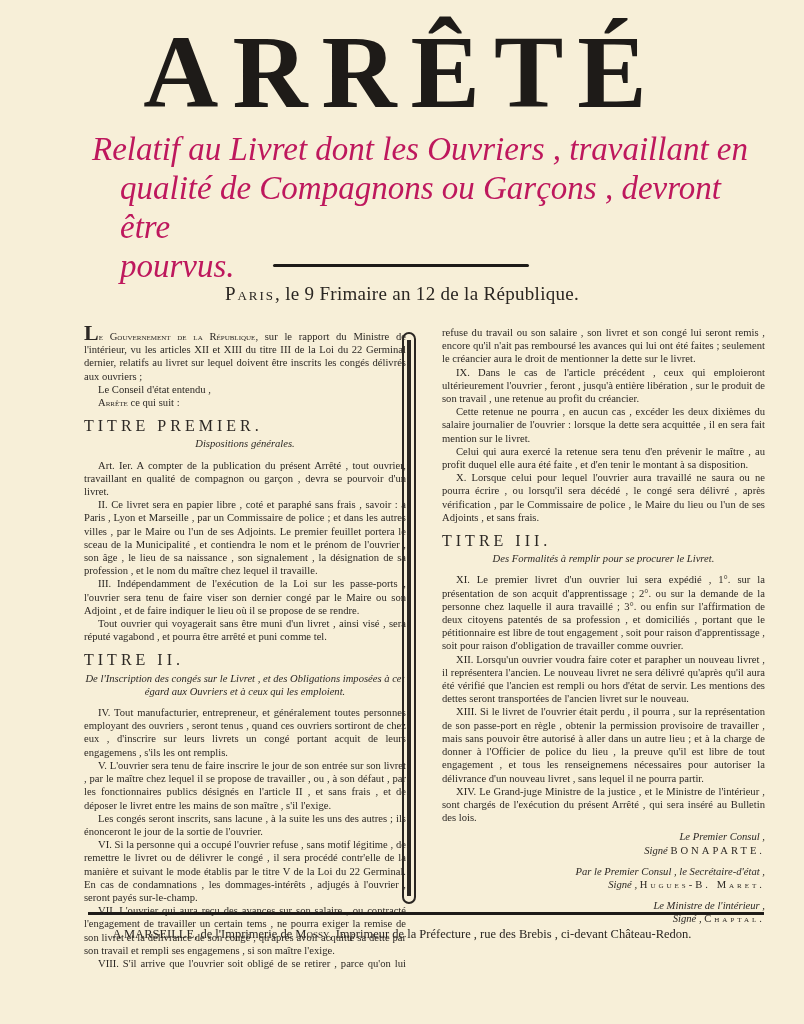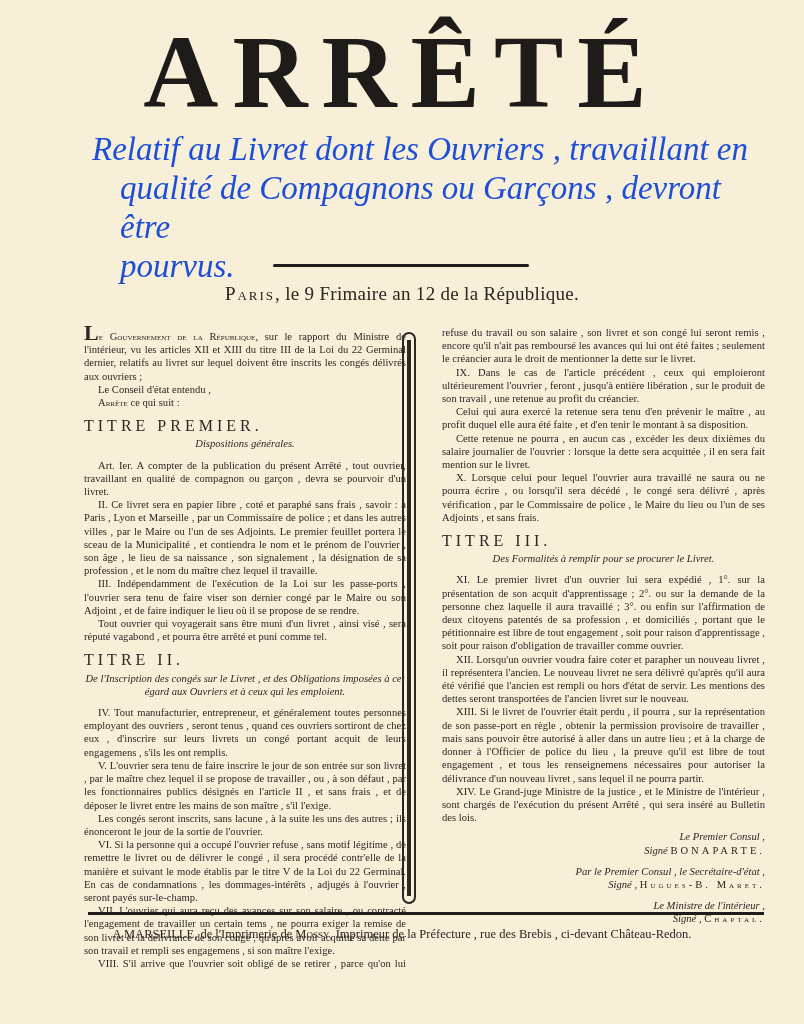--- a/index.html
+++ b/index.html
@@ -12,21 +12,21 @@
   }
   .page { position: absolute; left: 0; top: 0; width: 804px; height: 1024px; }
   .title {
     position: absolute; left: 0; width: 804px; top: 22px;
     text-align: center; font-size: 104px; letter-spacing: 14px;
     font-weight: bold; line-height: 100px; color: #1e1b18;
     transform: scaleY(1.0);
   }
   .subtitle {
     position: absolute; left: 92px; top: 130px; width: 680px;
-    font-style: italic; font-size: 33px; line-height: 39px; color: #1d4ed8;
+    font-style: italic; font-size: 33px; line-height: 39px; color: #be185d;
   }
   .subtitle .l2, .subtitle .l3 { padding-left: 28px; display: block; }
   .rule-top {
     position: absolute; left: 273px; top: 264px; width: 256px; height: 3px;
     background: #1e1b18; border-radius: 2px;
   }
   .dateline {
     position: absolute; left: 0; width: 804px; top: 283px; text-align: center;
     font-size: 19px; letter-spacing: 0.3px;
   }
@@ -111,22 +111,22 @@
     <p style="height:13px;overflow:hidden;">VIII. S'il arrive que l'ouvrier soit obligé de se retirer , parce qu'on lui refuse du travail ou son salaire , son livret et son congé lui seront remis , encore qu'il n'ait pas remboursé les avances qui lui ont été faites ; seulement le créancier aura le droit de mentionner la dette sur le livret.</p>
   </div>
 
   <div class="divider">
     <div class="core"></div>
   </div>
 
   <div class="col right">
     <p class="noindent">refuse du travail ou son salaire , son livret et son congé lui seront remis , encore qu'il n'ait pas remboursé les avances qui lui ont été faites ; seulement le créancier aura le droit de mentionner la dette sur le livret.</p>
     <p>IX. Dans le cas de l'article précédent , ceux qui emploieront ultérieurement l'ouvrier , feront , jusqu'à entière libération , sur le produit de son travail , une retenue au profit du créancier.</p>
+    <p>Cette retenue ne pourra , en aucun cas , excéder les deux dixièmes du salaire journalier de l'ouvrier : lorsque la dette sera acquittée , il en sera fait mention sur le livret.</p>
     <p>Celui qui aura exercé la retenue sera tenu d'en prévenir le maître , au profit duquel elle aura été faite , et d'en tenir le montant à sa disposition.</p>
-    <p>Cette retenue ne pourra , en aucun cas , excéder les deux dixièmes du salaire journalier de l'ouvrier : lorsque la dette sera acquittée , il en sera fait mention sur le livret.</p>
     <p>X. Lorsque celui pour lequel l'ouvrier aura travaillé ne saura ou ne pourra écrire , ou lorsqu'il sera décédé , le congé sera délivré , après vérification , par le Commissaire de police , le Maire du lieu ou l'un de ses Adjoints , et sans frais.</p>
 
     <p class="titre">TITRE III.</p>
     <p class="subhead">Des Formalités à remplir pour se procurer le Livret.</p>
     <p>XI. Le premier livret d'un ouvrier lui sera expédié , 1°. sur la présentation de son acquit d'apprentissage ; 2°. ou sur la demande de la personne chez laquelle il aura travaillé ; 3°. ou enfin sur l'affirmation de deux citoyens patentés de sa profession , et domiciliés , portant que le pétitionnaire est libre de tout engagement , soit pour raison d'apprentissage , soit pour raison d'obligation de travailler comme ouvrier.</p>
     <p>XII. Lorsqu'un ouvrier voudra faire coter et parapher un nouveau livret , il représentera l'ancien. Le nouveau livret ne sera délivré qu'après qu'il aura été vérifié que l'ancien est rempli ou hors d'état de servir. Les mentions des dettes seront transportées de l'ancien livret sur le nouveau.</p>
     <p>XIII. Si le livret de l'ouvrier était perdu , il pourra , sur la représentation de son passe-port en règle , obtenir la permission provisoire de travailler , mais sans pouvoir être autorisé à aller dans un autre lieu ; et à la charge de donner à l'Officier de police du lieu , la preuve qu'il est libre de tout engagement , et tous les renseignemens nécessaires pour autoriser la délivrance d'un nouveau livret , sans lequel il ne pourra partir.</p>
     <p style="margin-bottom:6px;">XIV. Le Grand-juge Ministre de la justice , et le Ministre de l'intérieur , sont chargés de l'exécution du présent Arrêté , qui sera inséré au Bulletin des lois.</p>
 
     <p class="sig">

